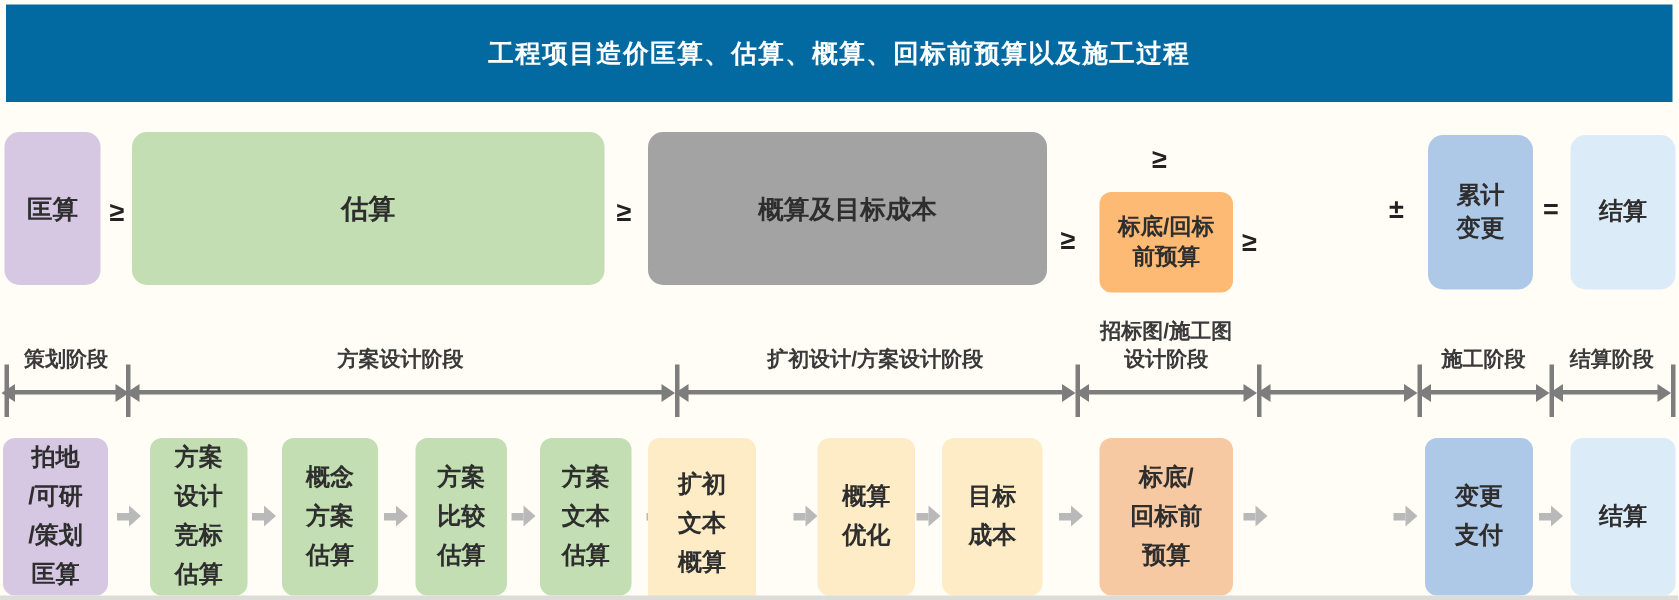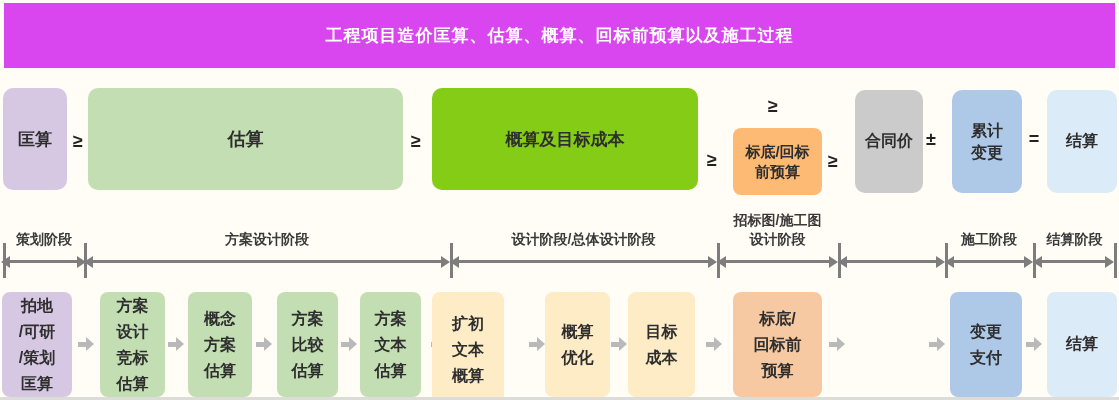--- a/index.html
+++ b/index.html
@@ -1,25 +1,25 @@
 <!DOCTYPE html>
 <html><head>
 <meta charset="utf-8">
 <style>
   html,body{margin:0;padding:0;}
   body{font-family:"Liberation Sans","DejaVu Sans",sans-serif;background:#ffffff;}
   #canvas{position:relative;width:1119px;height:400px;background:#fffdf6;overflow:hidden;}
-  .banner{position:absolute;left:4px;top:3px;right:4px;height:65px;background:#d946ef;
+  .banner{position:absolute;left:4px;top:3px;right:4px;height:65px;background:#0369a1;
           display:flex;flex-direction:row;justify-content:center;align-items:center;}
   .banner .tline{color:#ffffff;font-size:17px;font-weight:bold;line-height:24px;letter-spacing:1px;text-align:center;}
   .box{position:absolute;display:flex;align-items:center;justify-content:center;text-align:center;
        white-space:pre-line;color:#2e2e2e;font-weight:bold;border-radius:10px;}
   .purple{background:#d6c7e2;}
   .green{background:#c2deb2;}
-  .yellow{background:#84cc16;}
+  .yellow{background:#a3a3a3;}
   .cream{background:#fdecc6;}
   .lightblue{background:#fdba74;}
   .paleblue{background:#dcebf8;}
   .midblue{background:#aec9e8;}
   .graybox{background:#cbcbcb;}
   .orange{background:#f6c9a2;}
   .r8{border-radius:8px;}
   .op{position:absolute;transform:translate(-50%,-50%);font-size:18px;font-weight:bold;color:#222222;line-height:1;}
   .phase-label{position:absolute;text-align:center;font-size:14px;font-weight:bold;color:#3a3a3a;
                white-space:pre-line;line-height:19px;}
@@ -51,21 +51,20 @@
   <div class="box purple f17" style="left:3px;top:88px;width:64px;height:102px">匡算</div>
   <span class="op" style="left:78px;top:141px">≥</span>
   <div class="box green f18" style="left:88px;top:88px;width:315px;height:102px">估算</div>
   <span class="op" style="left:416px;top:141px">≥</span>
   <div class="box yellow f17" style="left:432px;top:88px;width:266px;height:102px">概算及目标成本</div>
   <span class="op" style="left:712px;top:160px">≥</span>
   <span class="op" style="left:773px;top:106px">≥</span>
   <div class="box lightblue f15 r8" style="left:733px;top:128px;width:89px;height:67px">标底/回标
 前预算</div>
   <span class="op" style="left:833px;top:161px">≥</span>
-  <div class="box graybox f16" style="left:855px;top:90px;width:68px;height:103px">合同价</div>
   <span class="op" style="left:931px;top:139px">±</span>
   <div class="box midblue f16" style="left:952px;top:90px;width:70px;height:103px;line-height:22px">累计
 变更</div>
   <span class="op" style="left:1034px;top:139px">=</span>
   <div class="box paleblue f16" style="left:1047px;top:90px;width:70px;height:103px">结算</div>
 
   <div class="phase-divider" style="left:3px"></div>
   <div class="phase-divider" style="left:84px"></div>
   <div class="phase-divider" style="left:450px"></div>
   <div class="phase-divider" style="left:717px"></div>
@@ -73,21 +72,21 @@
   <div class="phase-divider" style="left:945px"></div>
   <div class="phase-divider" style="left:1033px"></div>
   <div class="phase-divider" style="left:1114px"></div>
 
   <div class="phase-label" style="left:0px;top:230px;width:88px">策划阶段</div>
   <div class="phase-arrow" style="left:9px;width:69px"></div>
 
   <div class="phase-label" style="left:84px;top:230px;width:366px">方案设计阶段</div>
   <div class="phase-arrow" style="left:92px;width:350px"></div>
 
-  <div class="phase-label" style="left:450px;top:230px;width:267px">设计阶段/总体设计阶段</div>
+  <div class="phase-label" style="left:450px;top:230px;width:267px">扩初设计/方案设计阶段</div>
   <div class="phase-arrow" style="left:458px;width:251px"></div>
 
   <div class="phase-label" style="left:717px;top:211px;width:121px">招标图/施工图
 设计阶段</div>
   <div class="phase-arrow" style="left:725px;width:105px"></div>
 
   <div class="phase-arrow" style="left:846px;width:91px"></div>
 
   <div class="phase-label" style="left:945px;top:230px;width:88px">施工阶段</div>
   <div class="phase-arrow" style="left:953px;width:72px"></div>

